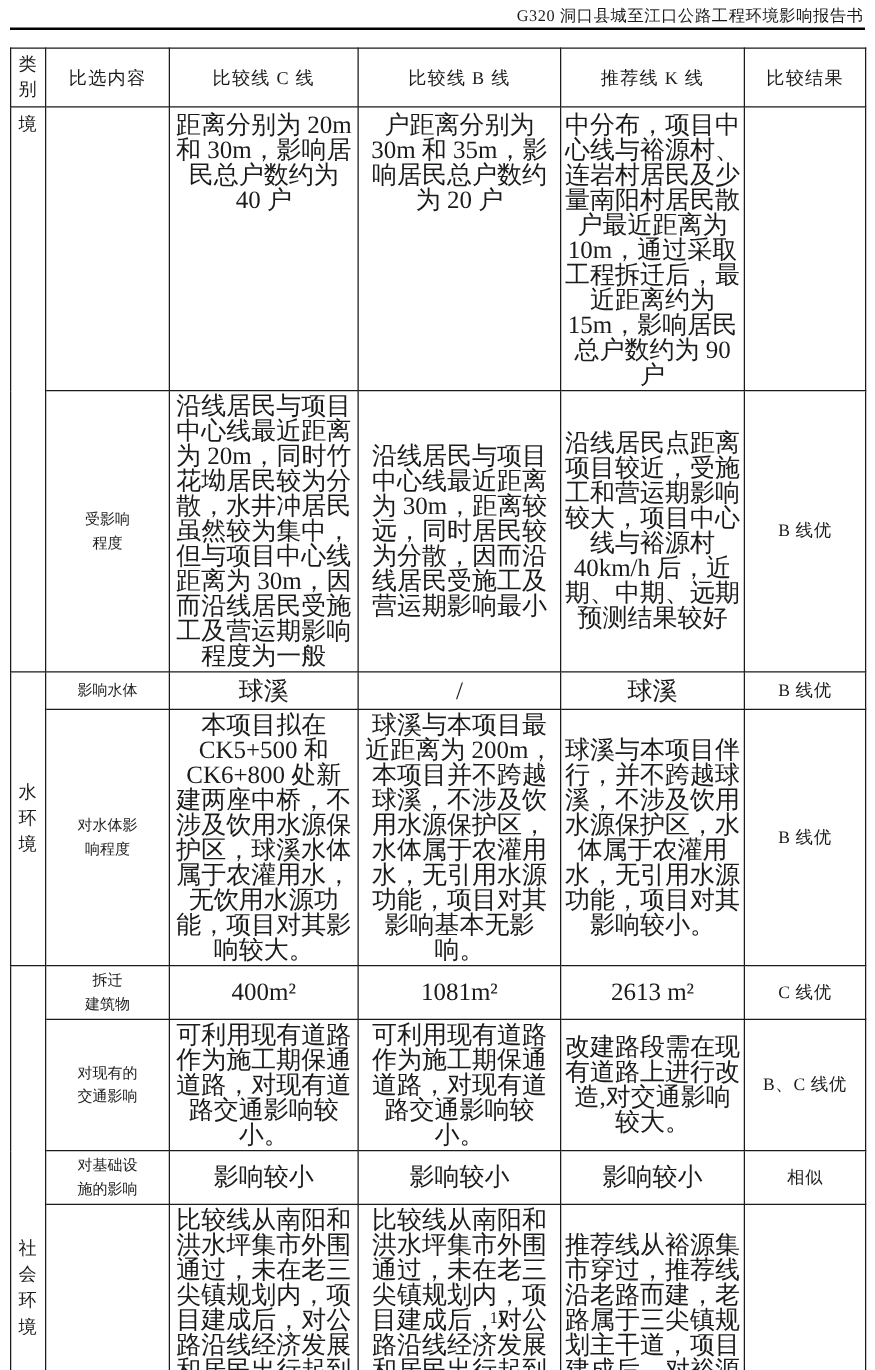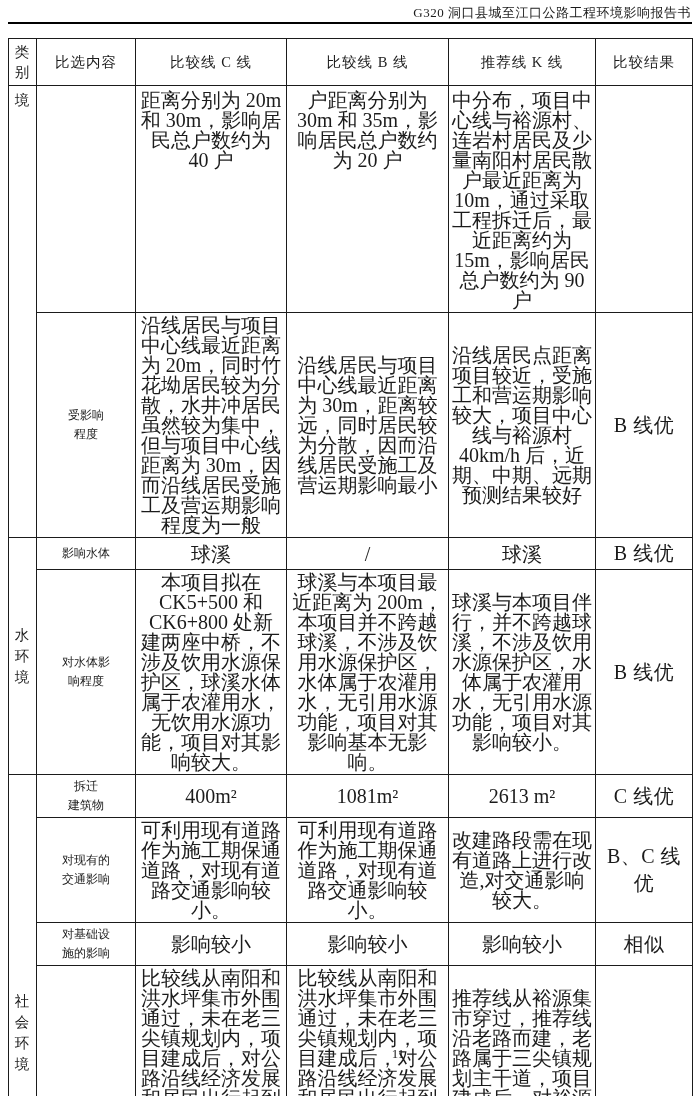--- a/index.html
+++ b/index.html
@@ -36,21 +36,21 @@
     white-space:pre-line;line-height:21px;
     vertical-align:middle;
   }
   td.cat-top{vertical-align:top;padding-top:4px;}
   td.label{
     font-size:12px;white-space:pre-line;line-height:19px;
   }
   td.cell{
     font-size:20px;line-height:20px;
   }
-  td.result{font-size:20px;letter-spacing:0.5px;}
+  td.result{font-size:14px;letter-spacing:0.5px;}
   tr.valign-top td{vertical-align:top;padding-top:4px;}
   .doc-footer{
     position:absolute;top:1046px;left:0;width:100%;
     text-align:center;font-size:13px;margin-left:48px;
   }
 </style>
 </head>
 <body>
 
 <div class="doc">

